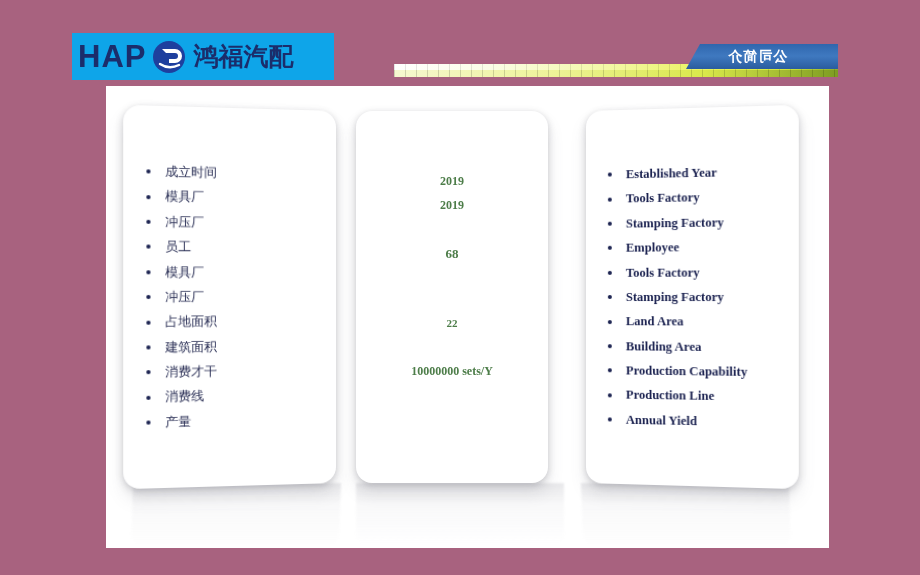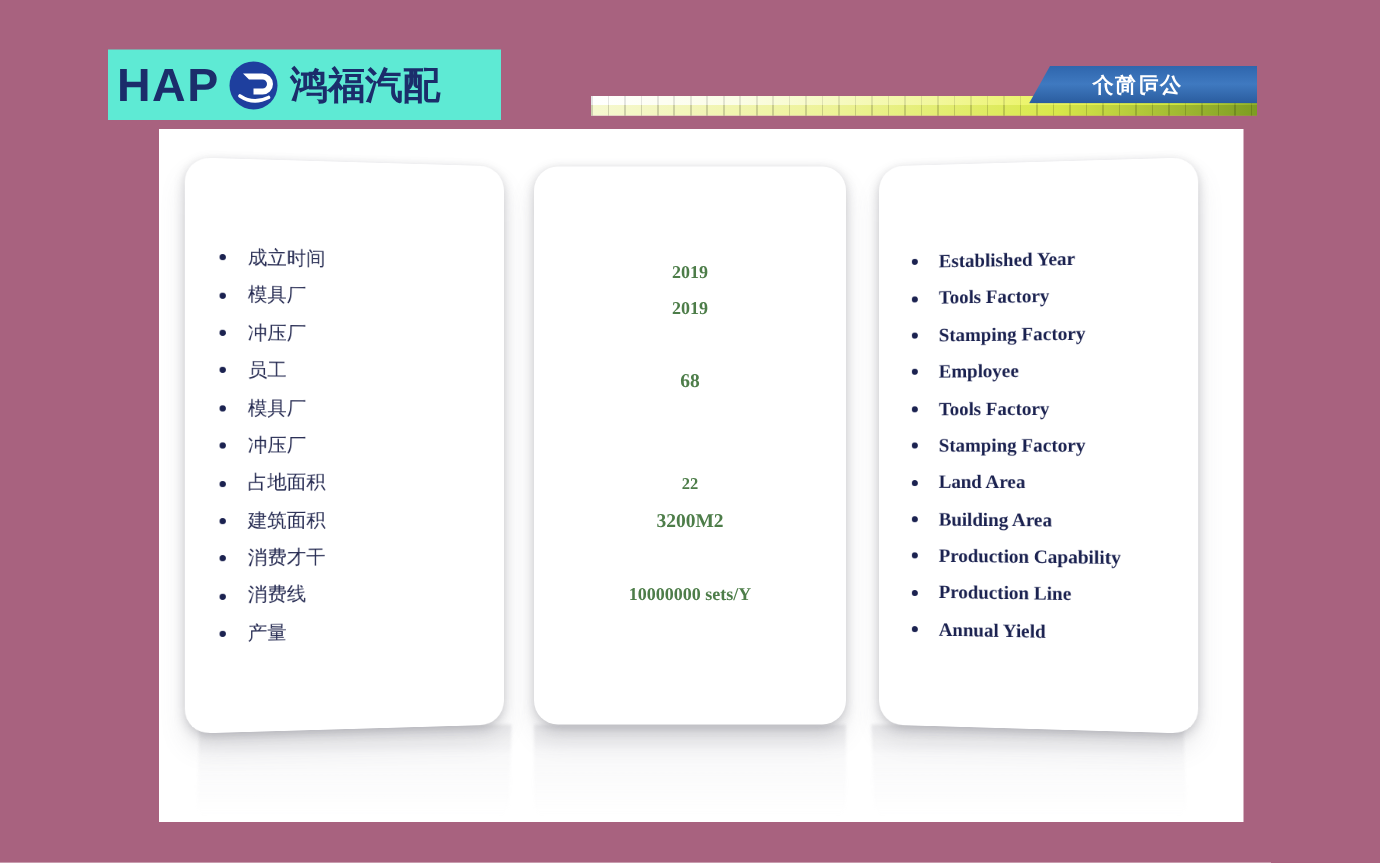--- a/index.html
+++ b/index.html
@@ -21,21 +21,21 @@
     background: #a8627f;
   }
 
   
   .logo-box {
     position: absolute;
     left: 72px;
     top: 33px;
     width: 262px;
     height: 47px;
-    background: #5eead4;
+    background: #0ea5e9;
     display: flex;
     align-items: center;
     padding-left: 6px;
     box-sizing: border-box;
   }
   .logo-hap {
     font-family: "Liberation Sans", sans-serif;
     font-weight: bold;
     font-size: 31px;
     color: #1b2d6b;
@@ -139,21 +139,21 @@
     left: 22px;
     top: 25px;
     width: 208px;
     height: 372px;
     transform: perspective(900px) rotateY(8deg);
     transform-origin: right center;
   }
   .card-mid {
     left: 250px;
     top: 25px;
-    width: 208px;
+    width: 192px;
     height: 372px;
   }
   .card-right {
     left: 480px;
     top: 25px;
     width: 208px;
     height: 372px;
     transform: perspective(900px) rotateY(-8deg);
     transform-origin: left center;
   }
@@ -308,21 +308,20 @@
     </div>
 
     <div class="card card-mid">
       <div class="card-inner">
         <div class="mid-values">
           <div class="val sz-m">2019</div>
           <div class="val sz-m">2019</div>
           <div class="val sz-m blank">&nbsp;</div>
           <div class="val sz-l">68</div>
           <div class="val sz-s">22</div>
-          <div class="val sz-l">3200M2</div>
           <div class="val sz-m blank">&nbsp;</div>
           <div class="val sz-m">10000000 sets/Y</div>
         </div>
       </div>
     </div>
 
     <div class="card card-right">
       <div class="card-inner">
         <ul class="bullets">
           <li>

